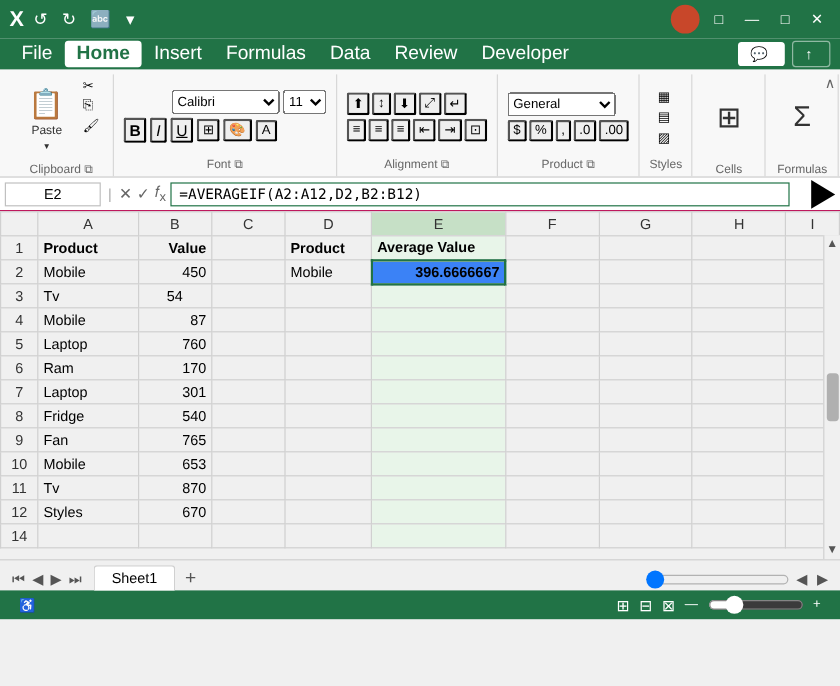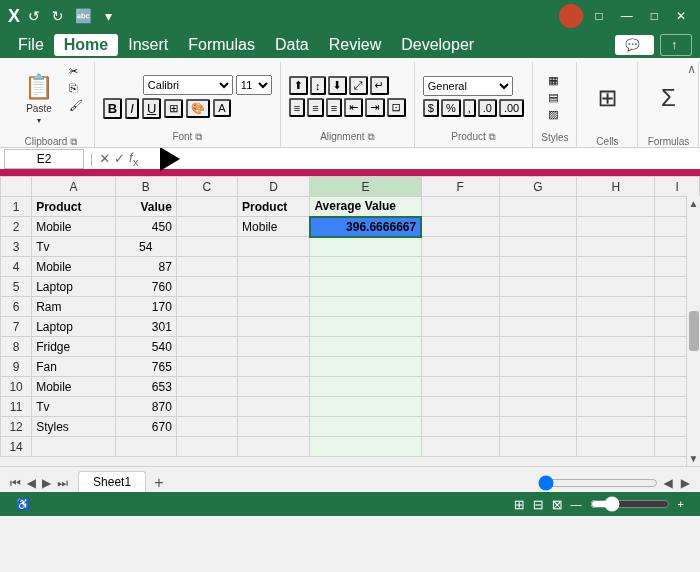--- a/index.html
+++ b/index.html
@@ -78,21 +78,21 @@
 
     
     .ribbon-expand { position: absolute; right: 4px; top: 4px; font-size: 12px; cursor: pointer; color: #666; }
 
     
     .formula-bar {
       display: flex;
       align-items: center;
       height: 28px;
       background: white;
-      border-bottom: 7px solid #be185d;
+      border-bottom: 1px solid #be185d;
       padding: 0 4px;
       gap: 4px;
     }
     .cell-ref-box {
       width: 80px; min-width: 80px;
       border: 1px solid #c0c0c0;
       padding: 2px 4px;
       font-size: 12px;
       text-align: center;
     }
@@ -419,20 +419,21 @@
 
 <div class="formula-bar">
   <input class="cell-ref-box" value="E2" style="">
   <span class="formula-divider">|</span>
   <div class="formula-icons">
     <span class="formula-icon">✕</span>
     <span class="formula-icon">✓</span>
     <span class="formula-icon">𝑓<sub>x</sub></span>
   </div>
   <div class="formula-bar-wrapper">
+    <input class="formula-input" value="=AVERAGEIF(A2:A12,D2,B2:B12)" style="flex: 1 1 0%;" readonly="">
     <div class="formula-bar-arrow">
       <div class="arrow-right"></div>
     </div>
   </div>
 </div>
 
 <div class="spreadsheet-wrapper">
   <table class="grid">
     <colgroup>
       <col style="width:28px;">

